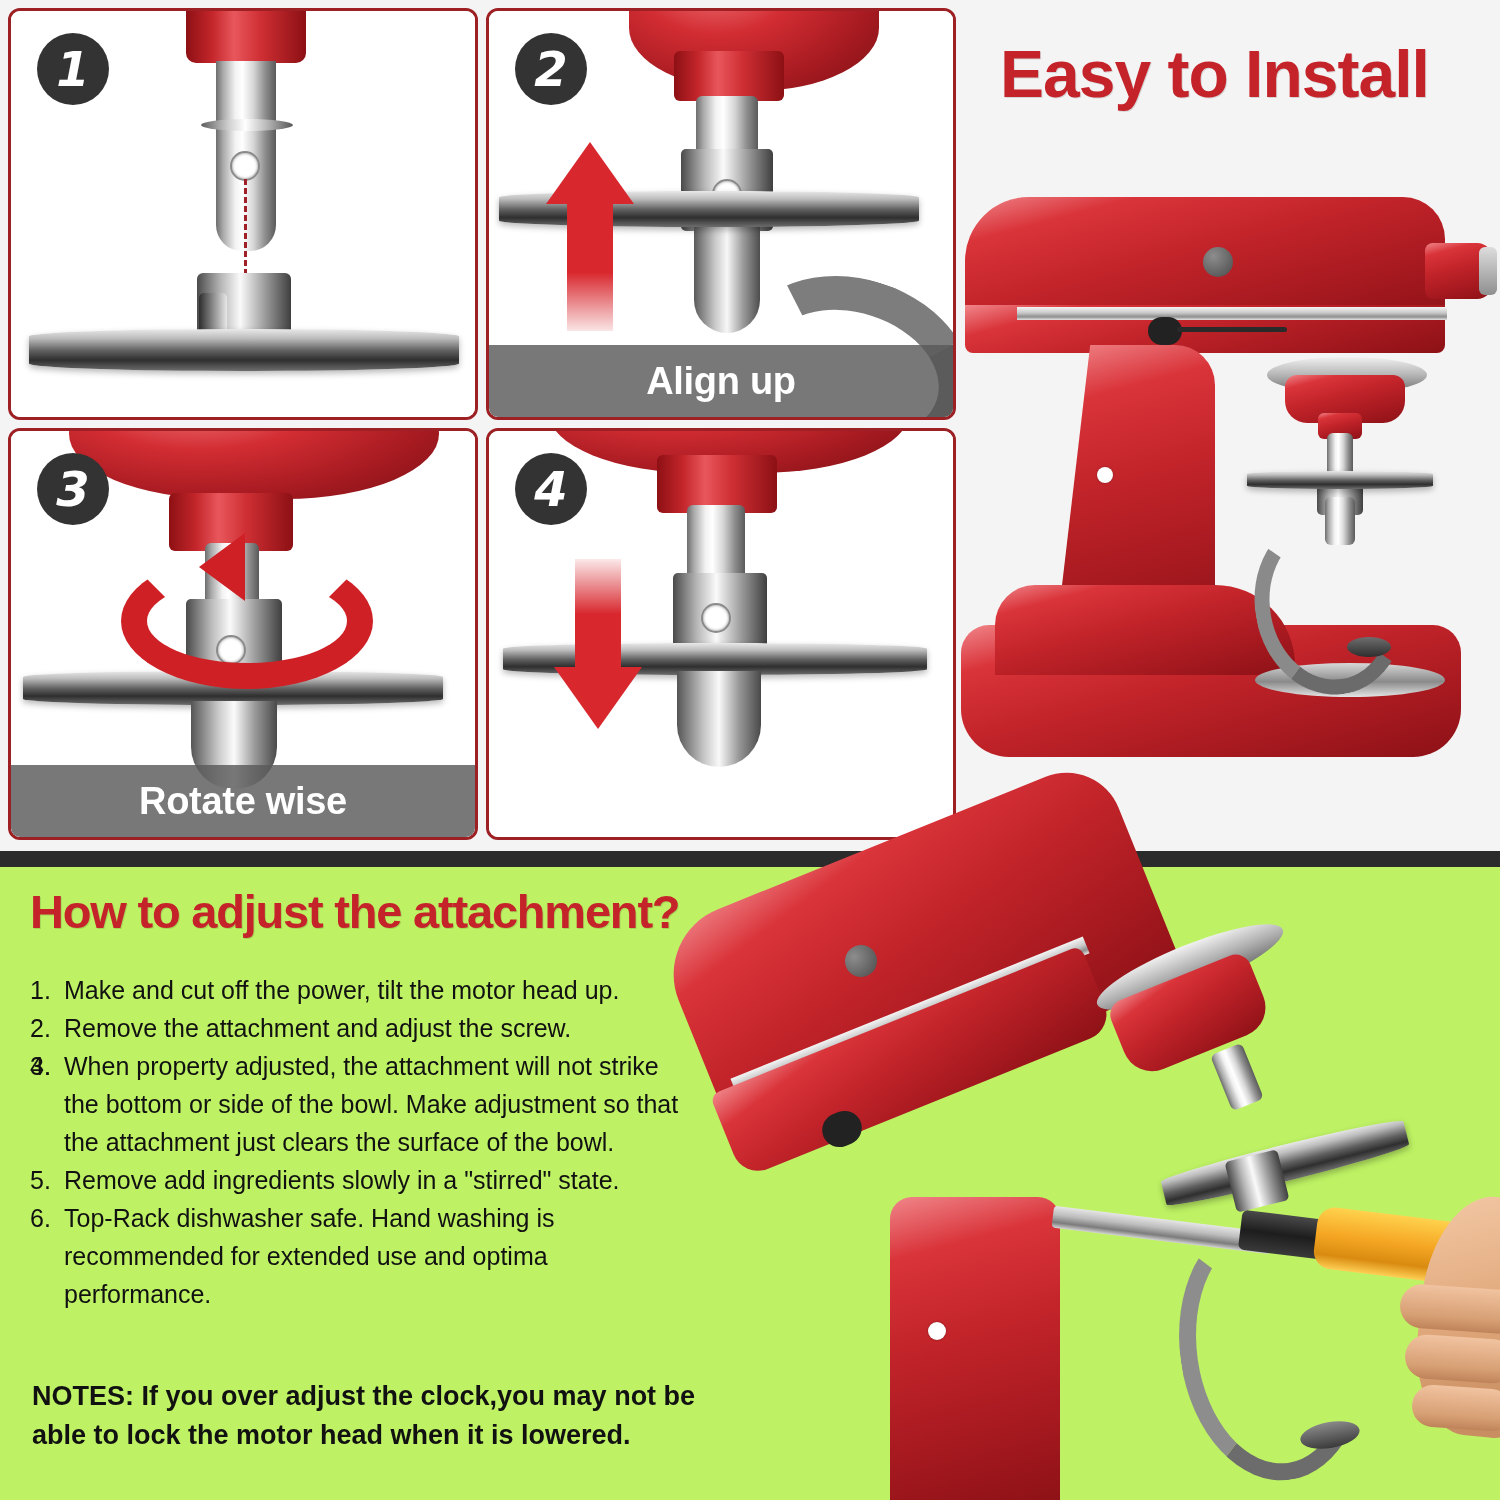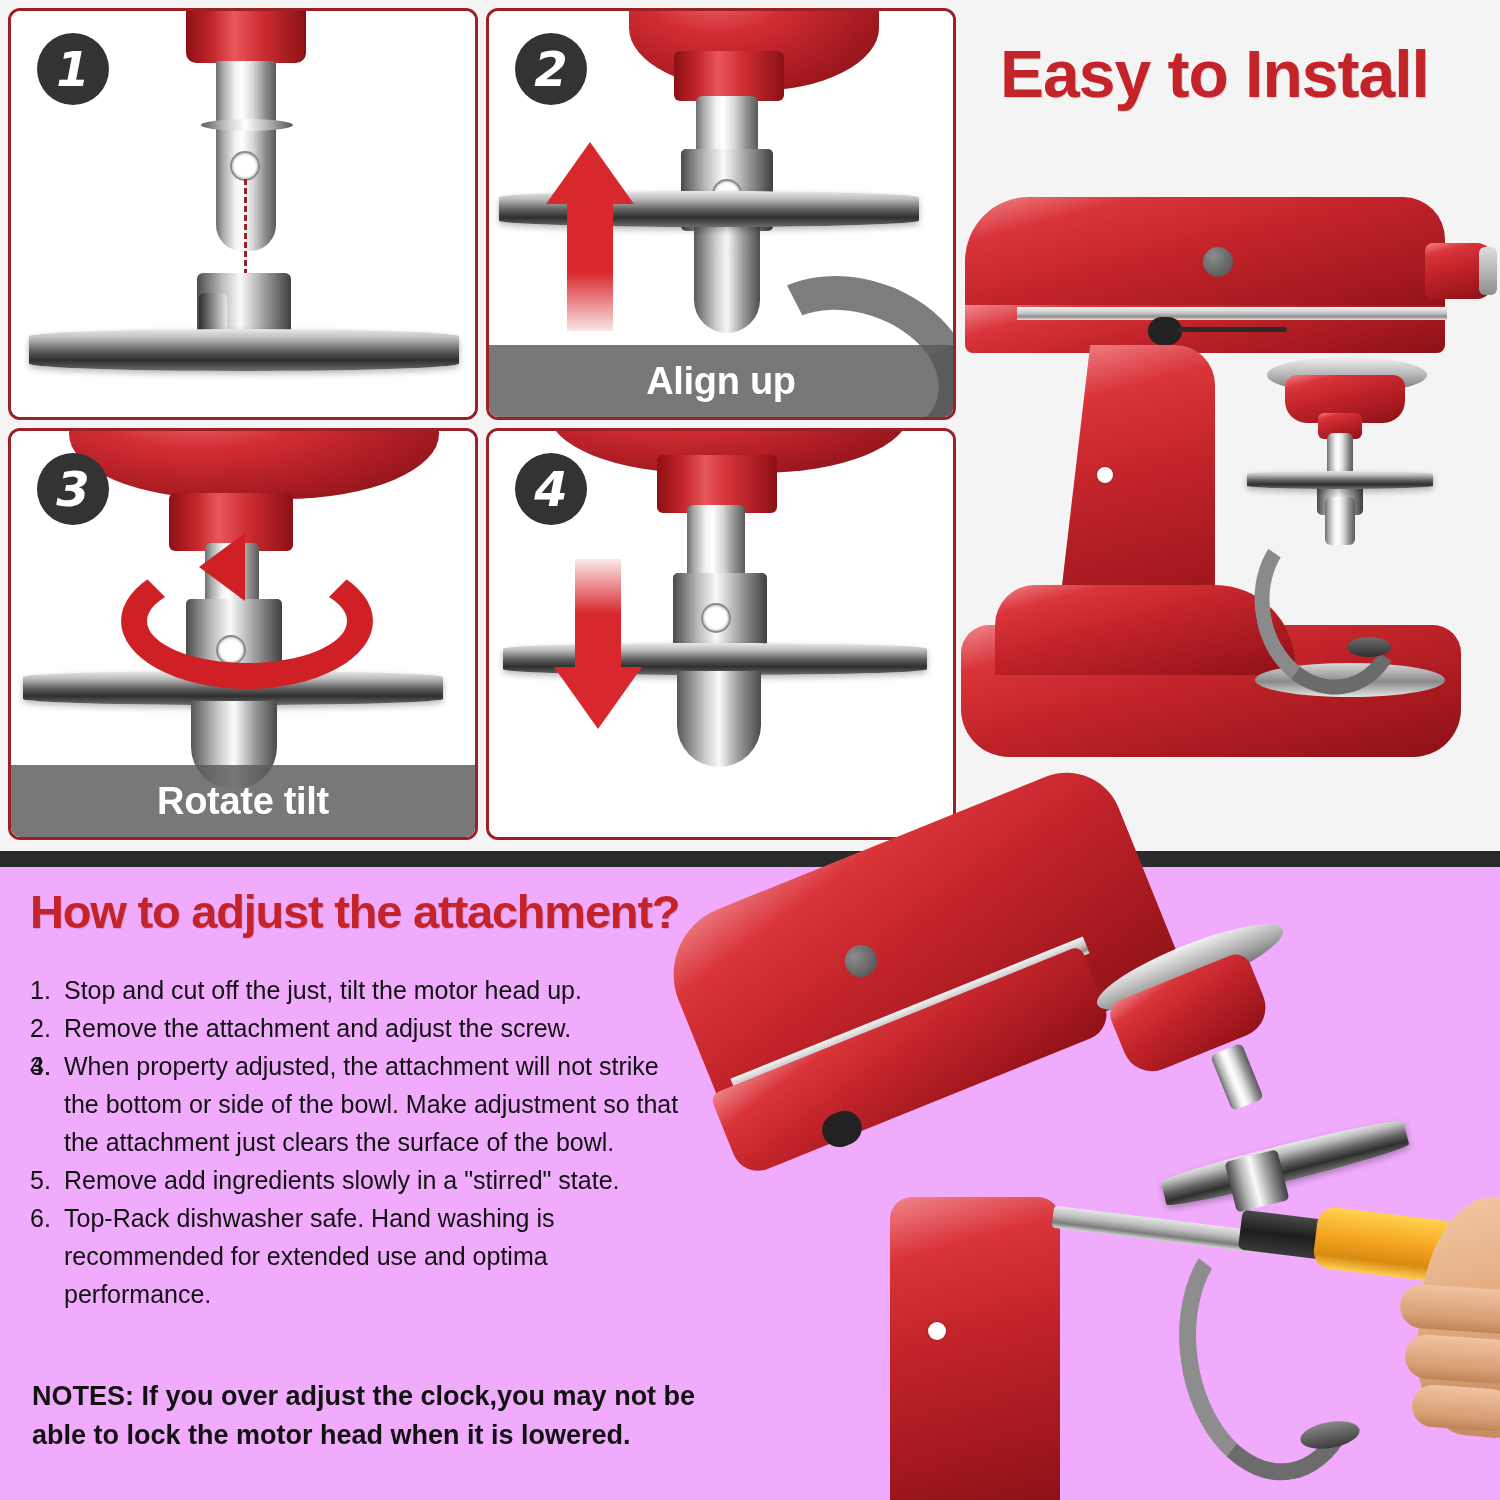--- a/index.html
+++ b/index.html
@@ -165,21 +165,21 @@
 
   
   #divider{
     position:absolute;left:0;top:851px;width:1500px;height:16px;
     background:#2b2b2b;
   }
 
   
   #bottom-section{
     position:absolute;left:0;top:867px;width:1500px;height:633px;
-    background:#f0abfc;
+    background:#bef264;
   }
   #adjust-title{
     position:absolute;left:30px;top:17px;
     font-size:47px;font-weight:bold;color:#c5232a;
     letter-spacing:-1.2px;white-space:nowrap;
     text-shadow:1px 1px 0 rgba(0,0,0,0.12);
   }
   #adjust-list{
     position:absolute;left:24px;top:104px;width:660px;
     margin:0;padding:0;list-style:none;
@@ -285,21 +285,21 @@
         <div class="shaft" style="left:194px;top:112px;width:54px;height:62px;"></div>
         <div class="socket" style="left:175px;top:168px;width:96px;height:82px;"></div>
         <div class="pinhole" style="left:205px;top:204px;width:26px;height:26px;"></div>
         <div class="disc" style="left:12px;top:240px;width:420px;height:34px;"></div>
         <div style="position:absolute;left:180px;top:270px;width:86px;height:88px;background:linear-gradient(90deg,#555,#cacaca 32%,#fbfbfb 50%,#9a9a9a 74%,#4a4a4a);border-radius:0 0 42px 42px;"></div>
 
         <div class="rot-ring" style="left:110px;top:122px;width:200px;height:84px;"></div>
         <div class="rot-head" style="left:188px;top:102px;"></div>
       </div>
       <div class="step-badge">3</div>
-      <div class="step-caption">Rotate tilt</div>
+      <div class="step-caption">Rotate wise</div>
     </div>
 
     <div class="step-card">
       <div class="step-scene">
         <div class="reddome" style="left:60px;top:-78px;width:360px;height:120px;border-radius:50%/60%;"></div>
         <div class="redcap" style="left:168px;top:24px;width:120px;height:58px;"></div>
         <div class="shaft" style="left:198px;top:74px;width:58px;height:74px;"></div>
         <div class="socket" style="left:184px;top:142px;width:94px;height:82px;"></div>
         <div class="pinhole" style="left:212px;top:172px;width:26px;height:26px;"></div>
         <div class="disc" style="left:14px;top:212px;width:424px;height:32px;"></div>
@@ -355,21 +355,21 @@
 
 <div id="divider"></div>
 
 <div id="bottom-section">
 
   <div id="adjust-title">How to adjust the attachment?</div>
 
   <ul id="adjust-list">
     <li>
       <span class="num">1.</span>
-      <span>Stop and cut off the just, tilt the motor head up.</span>
+      <span>Make and cut off the power, tilt the motor head up.</span>
     </li>
     <li>
       <span class="num">2.</span>
       <span>Remove the attachment and adjust the screw.</span>
     </li>
     <li>
       <span class="num">3.</span>
     </li>
     <li>
       <span class="num">4.</span>

